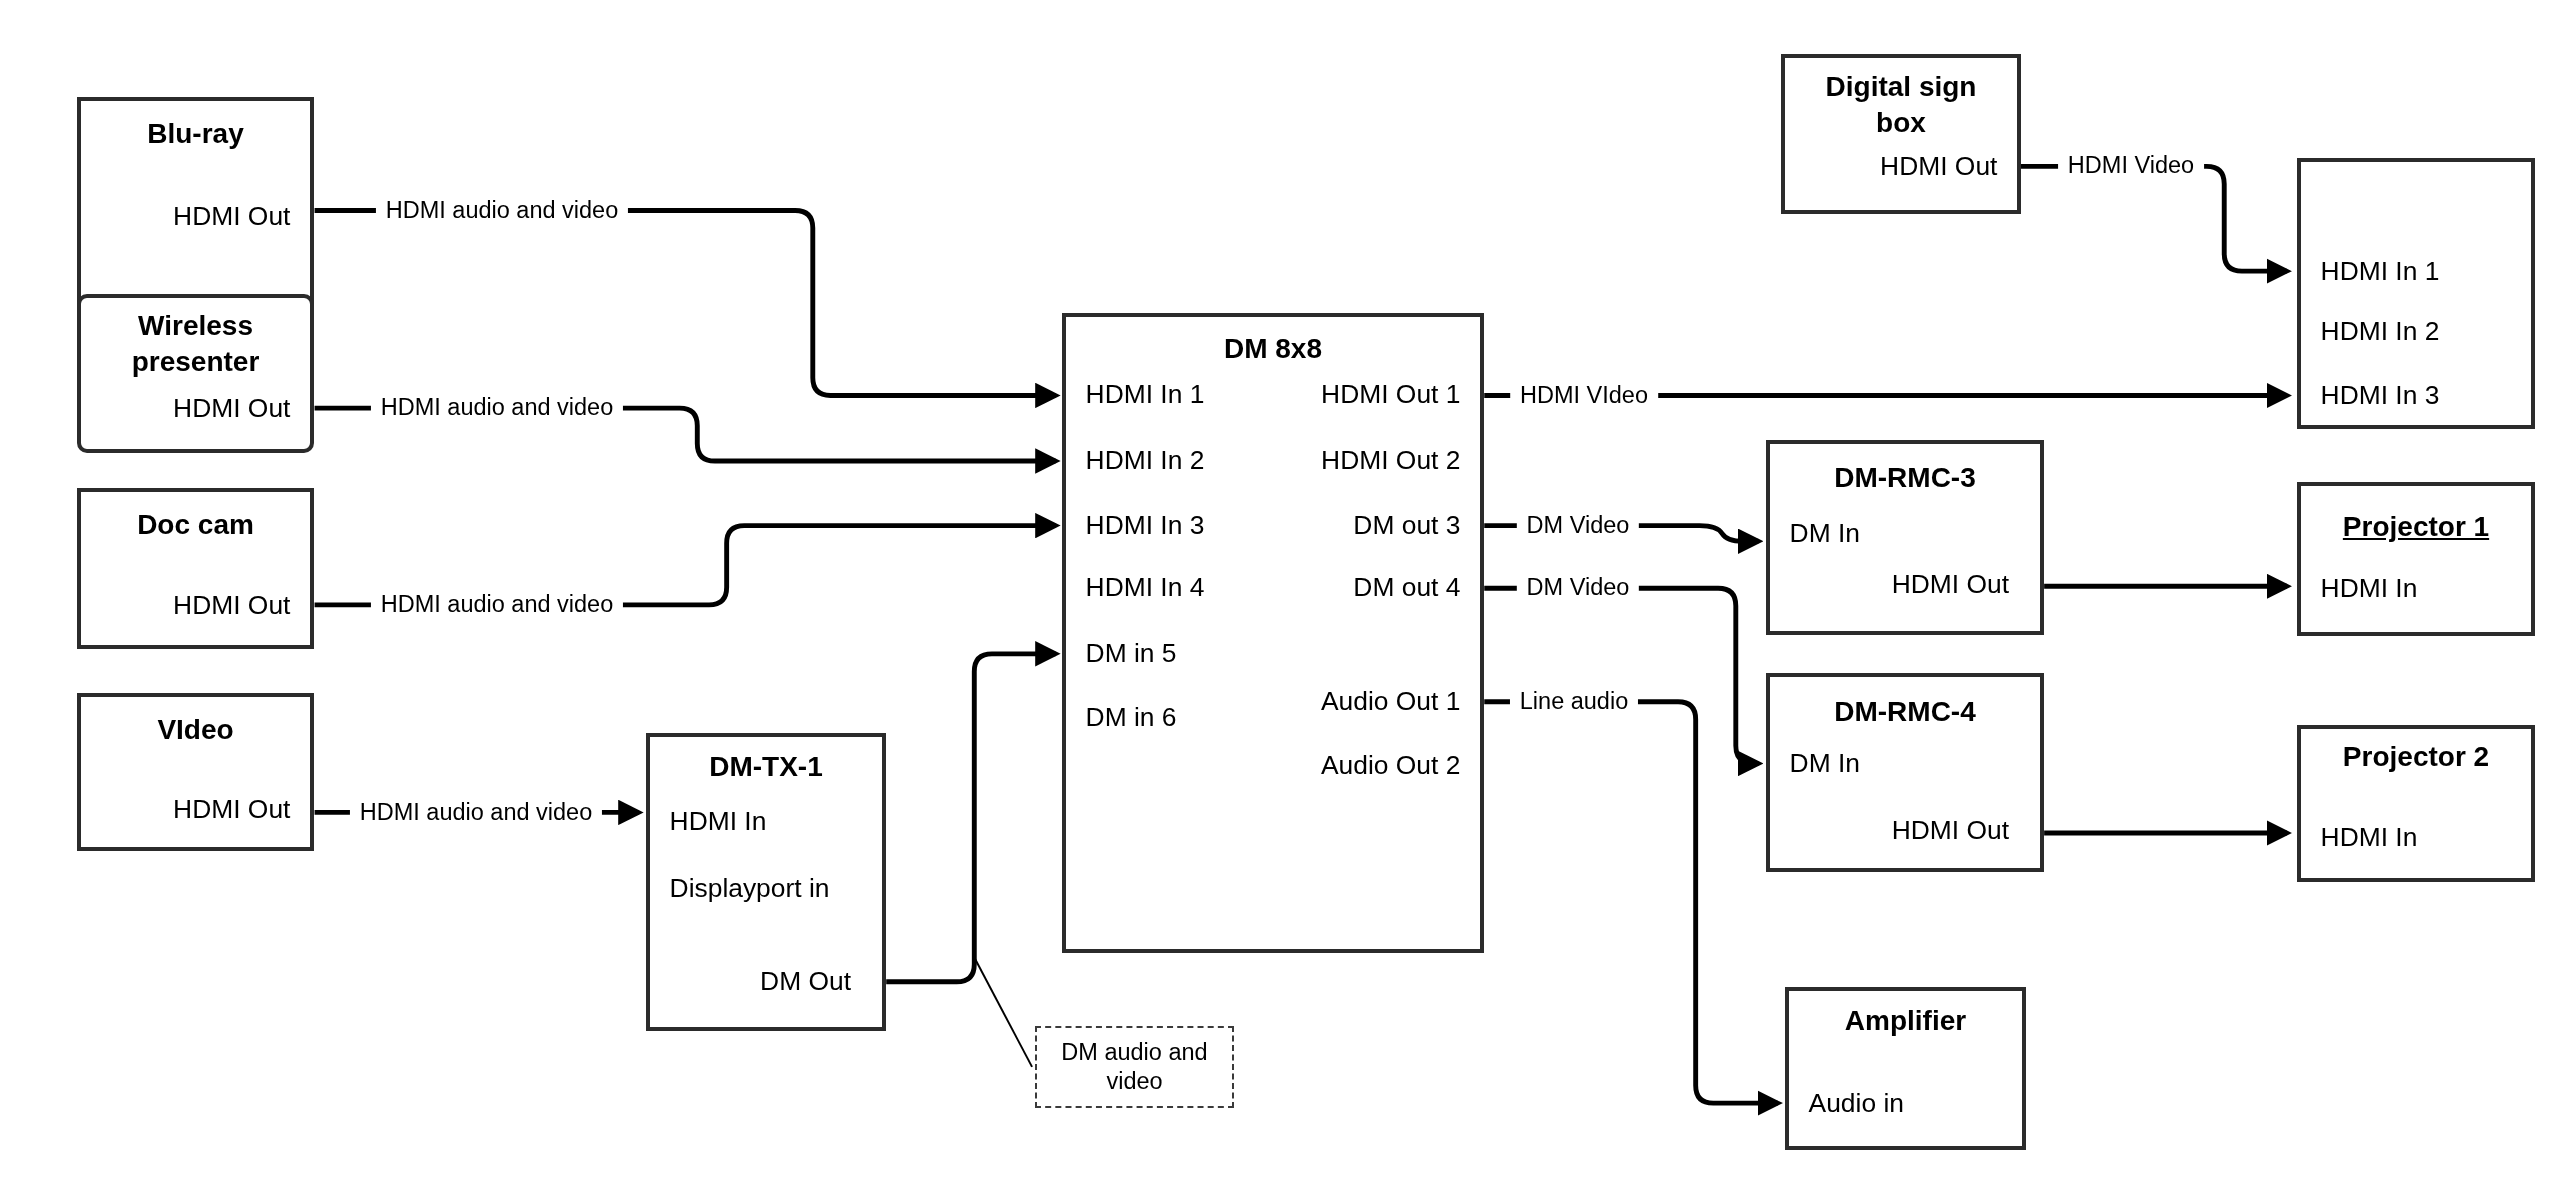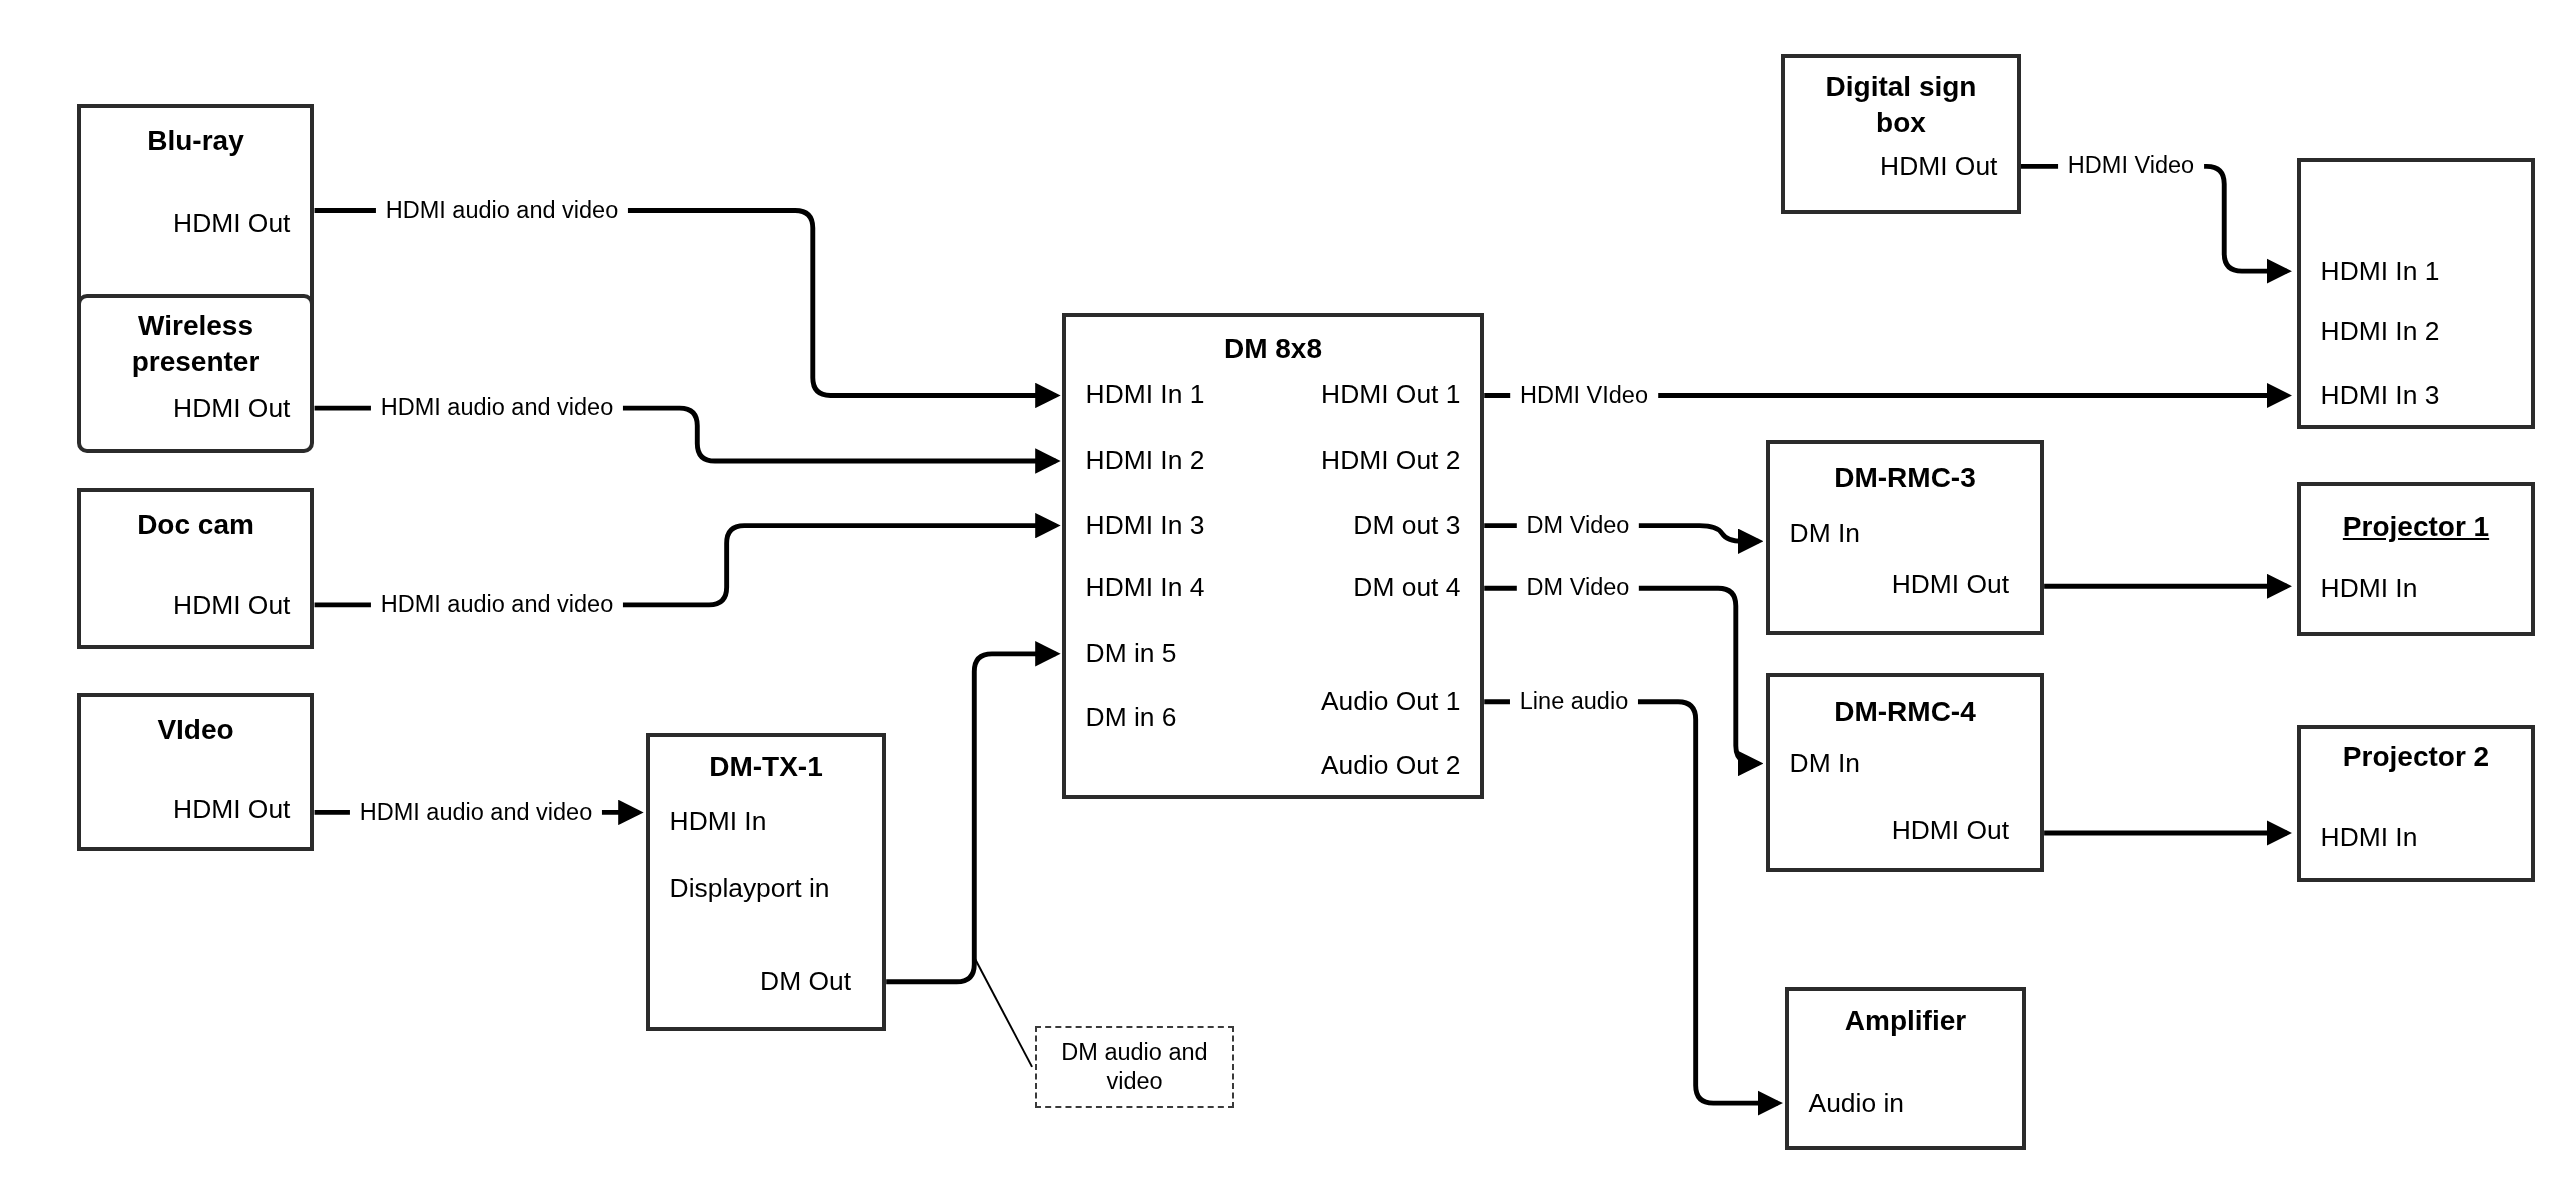--- a/index.html
+++ b/index.html
@@ -86,21 +86,21 @@
     <path class="wire" d="M1516 404 H2336" marker-end="url(#arrow)"></path>
     <path class="wire" d="M1516 537 H1736 Q1754 537 1759 545 Q1764 553 1780 553 H1796" marker-end="url(#arrow)"></path>
     <path class="wire" d="M1516 601 H1755 Q1773 601 1773 619 V762 Q1773 780 1791 780 H1796" marker-end="url(#arrow)"></path>
     <path class="wire" d="M1516 717 H1714 Q1732 717 1732 735 V1109 Q1732 1127 1750 1127 H1816" marker-end="url(#arrow)"></path>
     <path class="wire" d="M2064 170 H2254 Q2272 170 2272 188 V259 Q2272 277 2290 277 H2336" marker-end="url(#arrow)"></path>
     <path class="wire" d="M2088 599 H2336" marker-end="url(#arrow)"></path>
     <path class="wire" d="M2088 851 H2336" marker-end="url(#arrow)"></path>
     <path class="callout-line" d="M996 980 L1054 1090"></path>
   </svg>
 
-  <div class="node" style="left:77px; top:104px; width:237px; height:209px;">
+  <div class="node" style="left:77px; top:97px; width:237px; height:209px;">
     <div class="node-title" style="top:14.7px;">Blu-ray</div>
     <div class="port right" style="top:115px;">HDMI Out</div>
   </div>
 
   <div class="node" style="left:77px; top:294px; width:237px; height:159px;border-radius:10px;">
     <div class="node-title" style="top:9.8px; padding:0 27.4px;">Wireless presenter</div>
     <div class="port right" style="top:110px;">HDMI Out</div>
   </div>
 
   <div class="node" style="left:77px; top:488px; width:237px; height:161px;">
@@ -113,21 +113,21 @@
     <div class="port right" style="top:112px;">HDMI Out</div>
   </div>
 
   <div class="node" style="left:646px; top:733px; width:240px; height:298px;">
     <div class="node-title" style="top:11.7px;">DM-TX-1</div>
     <div class="port left" style="top:84px;">HDMI In</div>
     <div class="port left" style="top:151px;">Displayport in</div>
     <div class="port right-wide" style="top:244px;">DM Out</div>
   </div>
 
-  <div class="node" style="left:1062px; top:313px; width:422px; height:486px;">
+  <div class="node" style="left:1062px; top:313px; width:422px; height:640px;">
     <div class="node-title" style="top:13.7px;">DM 8x8</div>
     <div class="port left" style="top:77px;">HDMI In 1</div>
     <div class="port left" style="top:143px;">HDMI In 2</div>
     <div class="port left" style="top:208px;">HDMI In 3</div>
     <div class="port left" style="top:270px;">HDMI In 4</div>
     <div class="port left" style="top:336px;">DM in 5</div>
     <div class="port left" style="top:400px;">DM in 6</div>
     <div class="port right" style="top:77px;">HDMI Out 1</div>
     <div class="port right" style="top:143px;">HDMI Out 2</div>
     <div class="port right" style="top:208px;">DM out 3</div>

